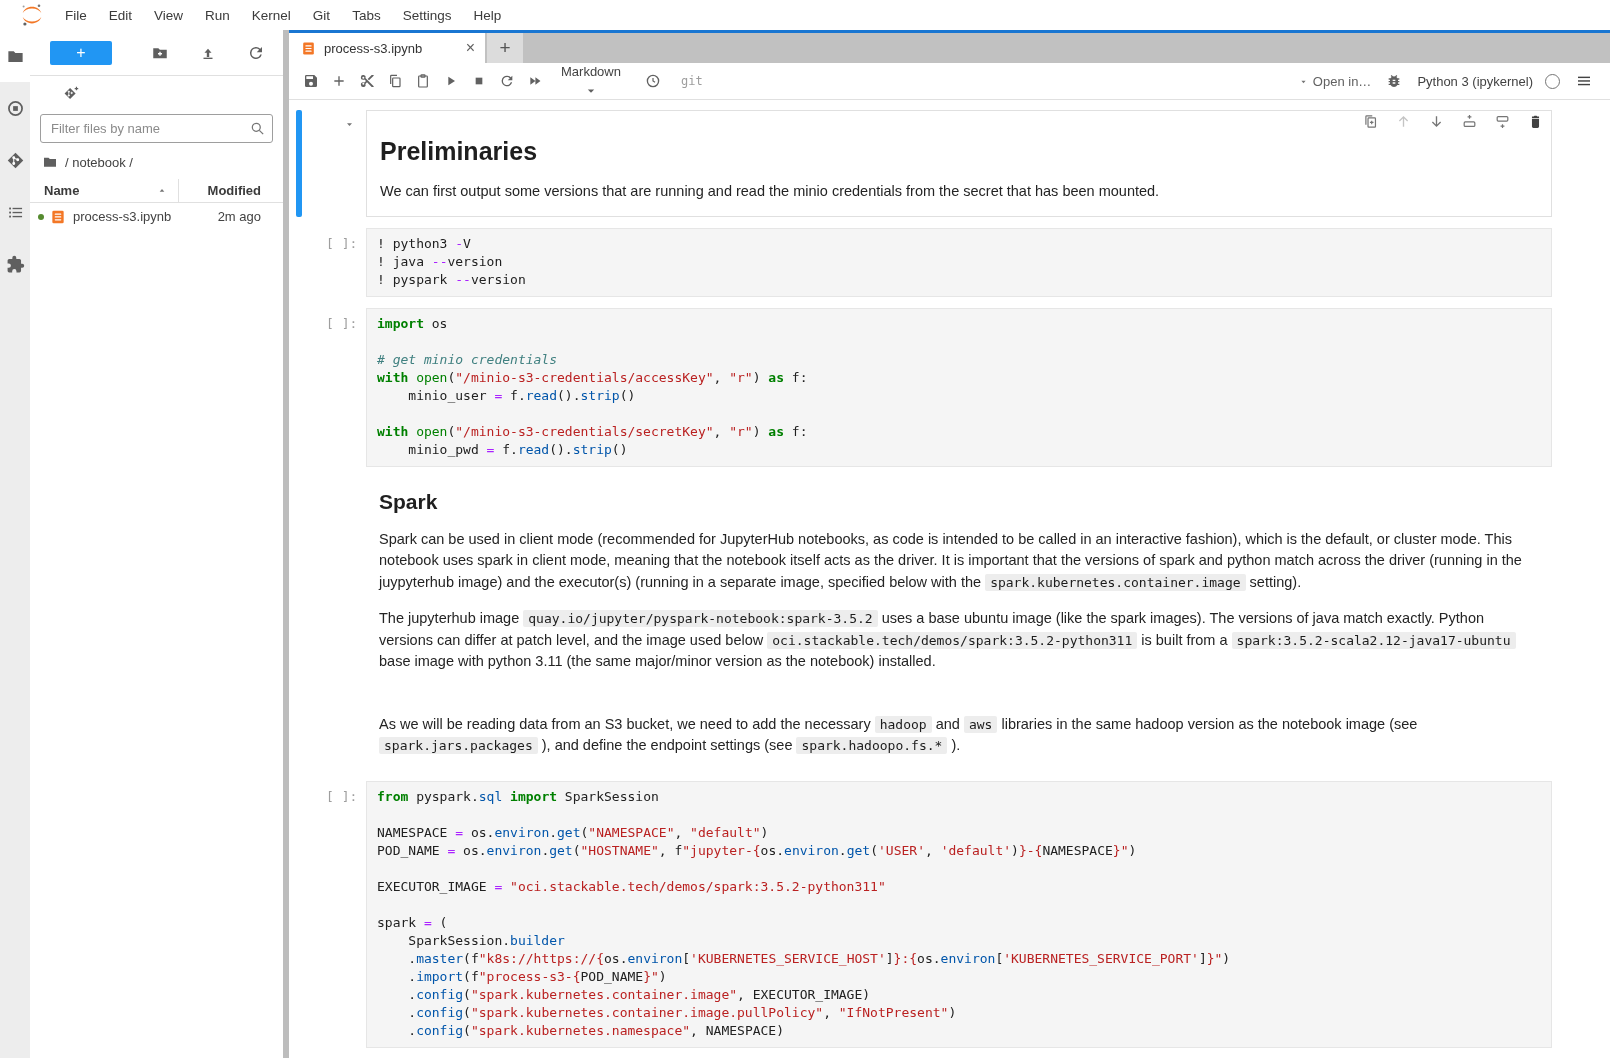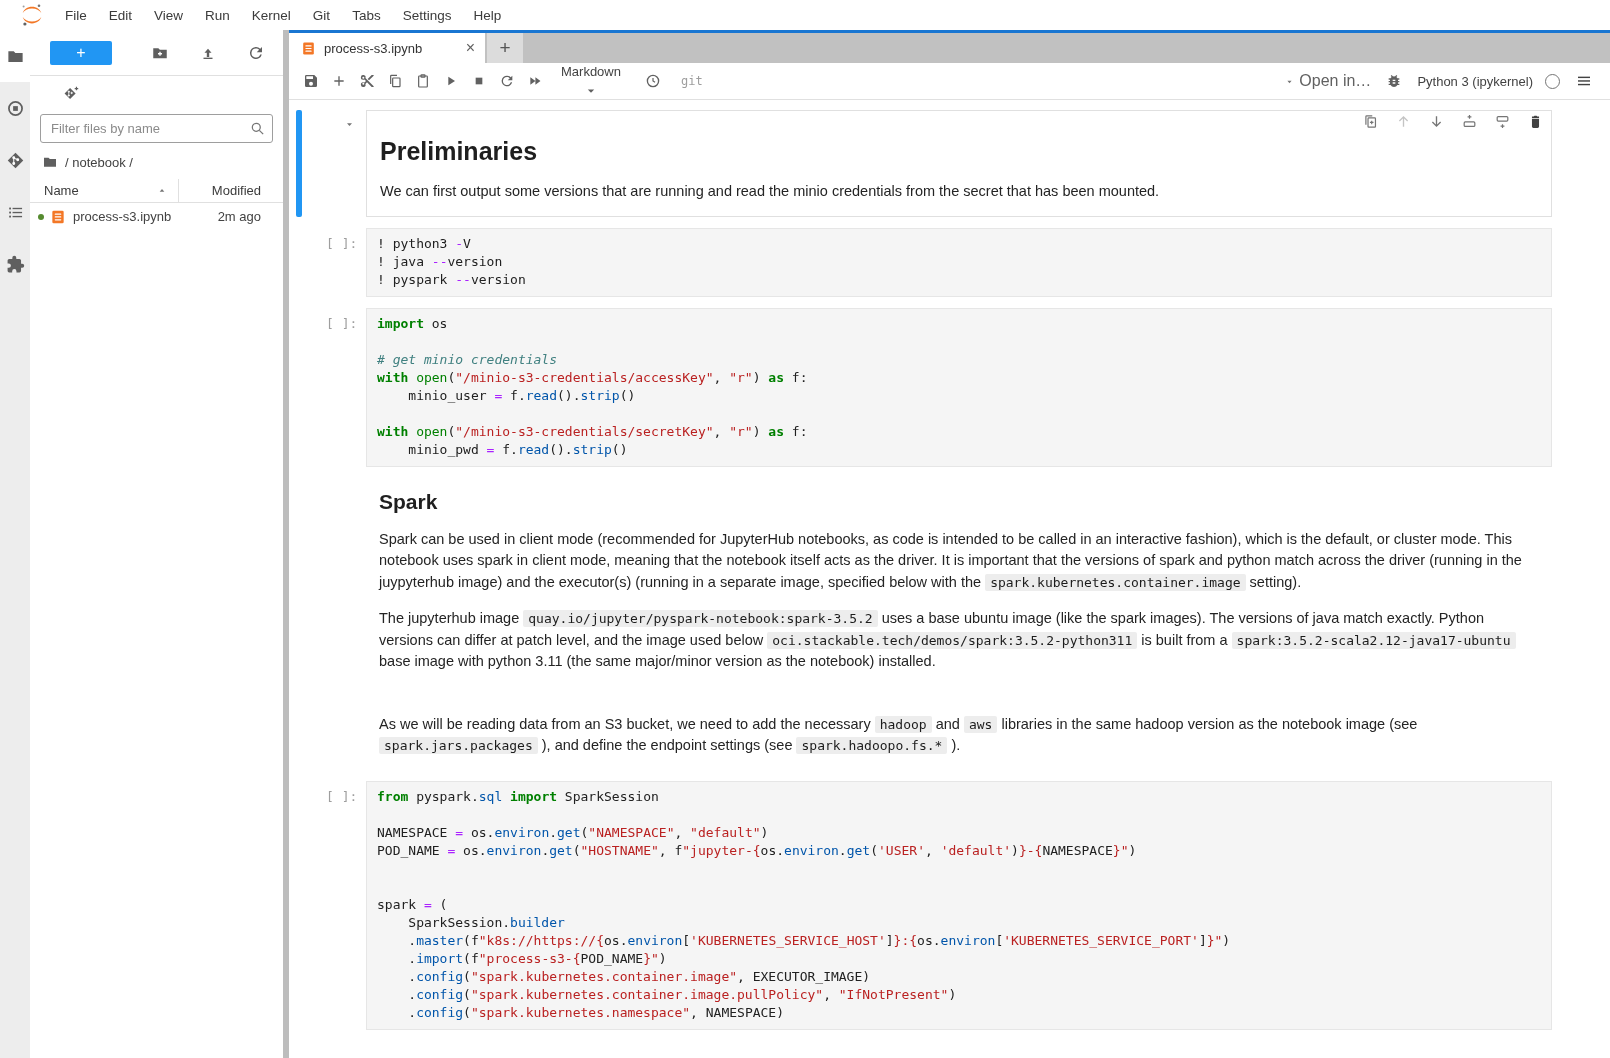--- a/index.html
+++ b/index.html
@@ -22,21 +22,21 @@
   #sidebar { width:253px; background:#fff; flex:none; display:flex; flex-direction:column; font-size:13px; }
   .fb-toolbar { height:46px; display:flex; align-items:center; justify-content:space-between; padding:0 16px 0 20px; border-bottom:1px solid #e0e0e0; }
   .new-launcher { width:62px; height:24px; background:#2196f3; color:#fff; border:none; border-radius:2px; font-size:16px; line-height:22px; cursor:pointer; }
   .fb-iconbtn { color:#5f5f5f; display:flex; align-items:center; justify-content:center; width:22px; height:22px; background:none; border:none; cursor:pointer; }
   .fb-gitrow { height:34px; display:flex; align-items:center; padding-left:30px; color:#5f5f5f; }
   .fb-filter { margin:4px 10px 0; position:relative; }
   .fb-filter input { width:100%; height:29px; border:1px solid #9e9e9e; border-radius:3px; padding:0 30px 0 10px; font-size:13px; color:#555; font-family:"Liberation Sans",sans-serif; background:#fff; }
   .fb-filter input::placeholder { color:#8b8b8b; }
   .fb-search-ic { position:absolute; right:7px; top:6px; color:#757575; }
   .fb-breadcrumb { display:flex; align-items:center; gap:7px; padding:11px 0 9px 12px; color:#424242; }
-  .fb-head { display:flex; height:24px; border-bottom:1px solid #e0e0e0; align-items:center; font-weight:400; color:#3b3b3b; }
+  .fb-head { display:flex; height:24px; border-bottom:1px solid #e0e0e0; align-items:center; font-weight:700; color:#3b3b3b; }
   .col-name { flex:1; padding-left:14px; border-right:1px solid #e0e0e0; display:flex; align-items:center; height:100%; }
   .col-name .sort { margin-left:auto; margin-right:10px; color:#757575; display:flex; }
   .col-mod { width:104px; text-align:right; padding-right:22px; }
   .fb-row { display:flex; align-items:center; height:27px; color:#424242; cursor:pointer; }
   .fb-dot { width:6px; height:6px; border-radius:50%; background:#558b2f; margin:0 6px 0 8px; flex:none; }
   .fb-row .fname { margin-left:7px; flex:1; white-space:nowrap; overflow:hidden; }
   .fb-row .fmod { width:96px; text-align:right; padding-right:22px; color:#424242; }
 
   #splitter { width:6px; background:#bdbdbd; flex:none; }
 
@@ -46,21 +46,21 @@
   .tab { background:#fff; display:flex; align-items:center; padding:0 10px 0 12px; gap:8px; width:196px; font-size:13px; color:#333; cursor:pointer; }
   .tab .tab-close { margin-left:auto; color:#616161; font-size:16px; line-height:1; cursor:pointer; }
   .tab-add { width:36px; margin-left:2px; background:#dcdcdc; display:flex; align-items:center; justify-content:center; color:#555; font-size:19px; cursor:pointer; }
 
   #nb-toolbar { height:37px; background:#fff; border-bottom:1px solid #e0e0e0; display:flex; align-items:center; padding:0 14px 0 8px; flex:none; }
   .tb-btn { width:28px; height:28px; display:flex; align-items:center; justify-content:center; color:#616161; cursor:pointer; }
   .tb-select { margin-left:12px; display:flex; align-items:center; gap:5px; font-size:13px; color:#424242; cursor:pointer;flex-direction:column; }
   .tb-clock { margin-left:18px; }
   .tb-git-label { margin-left:14px; font-family:"DejaVu Sans Mono",monospace; font-size:12px; color:#9e9e9e; }
   .tb-right { margin-left:auto; display:flex; align-items:center; gap:12px; }
-  .tb-openin { display:flex; align-items:center; gap:4px; font-size:16px; color:#616161; cursor:pointer; }
+  .tb-openin { display:flex; align-items:center; gap:4px; font-size:13px; color:#616161; cursor:pointer; }
   .tb-kernel { font-size:13px; color:#424242; cursor:pointer; }
   .kernel-circle { width:15px; height:15px; border:1.6px solid #757575; border-radius:50%; cursor:pointer; }
 
   
   #nb-scroll { flex:1; overflow:hidden; background:#fff; padding:10px 0 0 7px; }
   .cell { display:flex; margin-bottom:11px; position:relative; }
   .collapser { width:6px; border-radius:2px; background:transparent; flex:none; cursor:pointer; }
   .cell.selected > .collapser { background:#2196f3; }
   .prompt { width:64px; flex:none; font:13px/18px "DejaVu Sans Mono",monospace; color:#9e9e9e; padding:7px 0 0 24px; }
   .prompt .md-collapse { color:#757575; margin-left:18px; display:inline-flex; }
@@ -520,20 +520,21 @@
           <div class="cell">
             <div class="collapser"></div>
             <div class="prompt">[ ]:</div>
             <div class="cell-main">
               <div class="code-editor">
                 <div class="cm-line"><span class="tk-kw">from</span> pyspark.<span class="tk-prop">sql</span> <span class="tk-kw">import</span> SparkSession</div>
                 <div class="cm-line">&nbsp;</div>
                 <div class="cm-line">NAMESPACE <span class="tk-op">=</span> os.<span class="tk-prop">environ</span>.<span class="tk-prop">get</span>(<span class="tk-str">"NAMESPACE"</span>, <span class="tk-str">"default"</span>)</div>
                 <div class="cm-line">POD_NAME <span class="tk-op">=</span> os.<span class="tk-prop">environ</span>.<span class="tk-prop">get</span>(<span class="tk-str">"HOSTNAME"</span>, f<span class="tk-str">"jupyter-</span><span class="tk-brace">{</span>os.<span class="tk-prop">environ</span>.<span class="tk-prop">get</span>(<span class="tk-str">'USER'</span>, <span class="tk-str">'default'</span>)<span class="tk-brace">}</span><span class="tk-str">-</span><span class="tk-brace">{</span>NAMESPACE<span class="tk-brace">}</span><span class="tk-str">"</span>)</div>
                 <div class="cm-line">&nbsp;</div>
+                <div class="cm-line">EXECUTOR_IMAGE <span class="tk-op">=</span> <span class="tk-str">"oci.stackable.tech/demos/spark:3.5.2-python311"</span></div>
                 <div class="cm-line">&nbsp;</div>
                 <div class="cm-line">spark <span class="tk-op">=</span> (</div>
                 <div class="cm-line">    SparkSession.<span class="tk-prop">builder</span></div>
                 <div class="cm-line">    .<span class="tk-prop">master</span>(f<span class="tk-str">"k8s://https://</span><span class="tk-brace">{</span>os.<span class="tk-prop">environ</span>[<span class="tk-str">'KUBERNETES_SERVICE_HOST'</span>]<span class="tk-brace">}</span><span class="tk-str">:</span><span class="tk-brace">{</span>os.<span class="tk-prop">environ</span>[<span class="tk-str">'KUBERNETES_SERVICE_PORT'</span>]<span class="tk-brace">}</span><span class="tk-str">"</span>)</div>
                 <div class="cm-line">    .<span class="tk-prop">import</span>(f<span class="tk-str">"process-s3-</span><span class="tk-brace">{</span>POD_NAME<span class="tk-brace">}</span><span class="tk-str">"</span>)</div>
                 <div class="cm-line">    .<span class="tk-prop">config</span>(<span class="tk-str">"spark.kubernetes.container.image"</span>, EXECUTOR_IMAGE)</div>
                 <div class="cm-line">    .<span class="tk-prop">config</span>(<span class="tk-str">"spark.kubernetes.container.image.pullPolicy"</span>, <span class="tk-str">"IfNotPresent"</span>)</div>
                 <div class="cm-line">    .<span class="tk-prop">config</span>(<span class="tk-str">"spark.kubernetes.namespace"</span>, NAMESPACE)</div>
               </div>
             </div>

